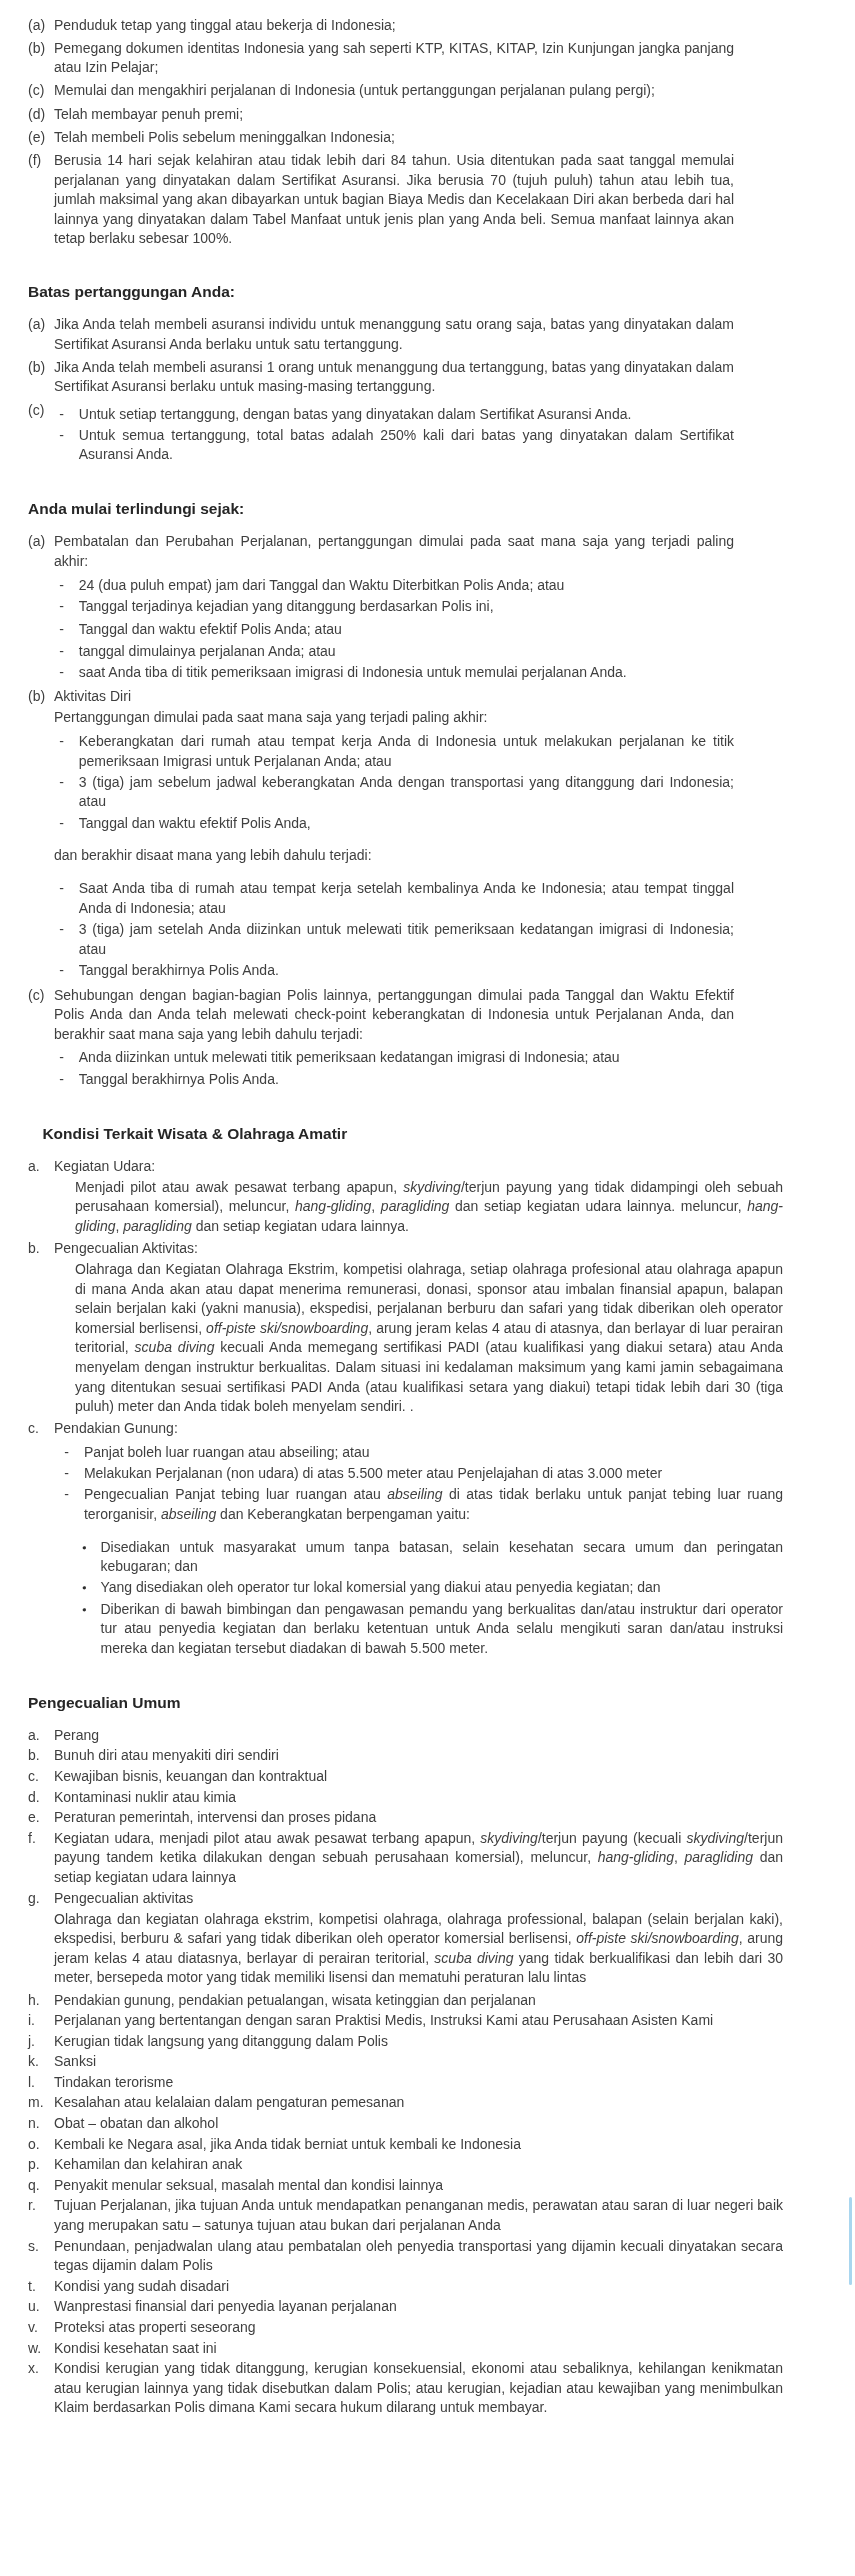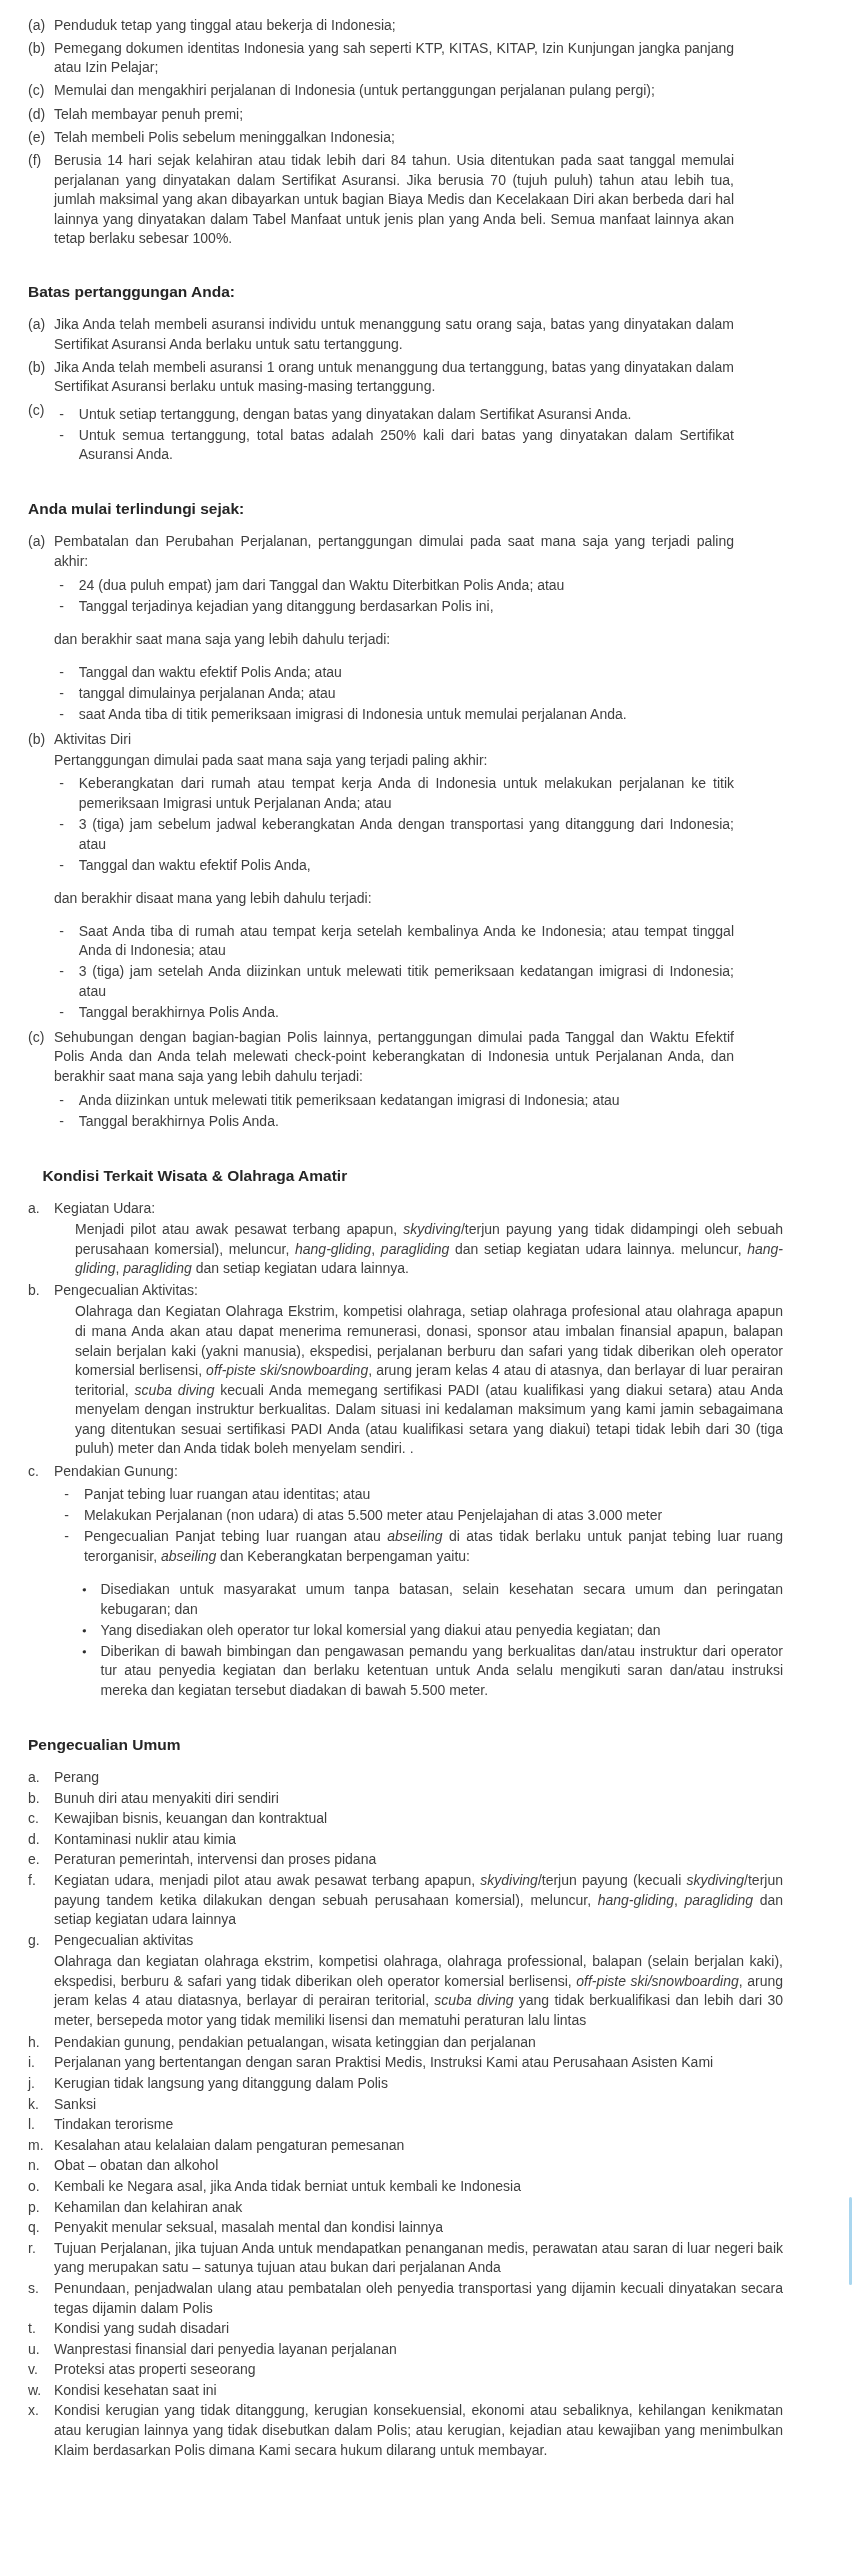--- a/index.html
+++ b/index.html
@@ -104,21 +104,21 @@
         <span class="lbl">(a)</span>
         <div class="ct"><span>Pembatalan dan Perubahan Perjalanan, pertanggungan dimulai pada saat mana saja yang terjadi paling akhir:</span><div class="dl">
             <div class="sitem">
               <span class="dlbl">-</span>
               <div class="ct2"><span>24 (dua puluh empat) jam dari Tanggal dan Waktu Diterbitkan Polis Anda; atau</span></div>
             </div>
             <div class="sitem">
               <span class="dlbl">-</span>
               <div class="ct2"><span>Tanggal terjadinya kejadian yang ditanggung berdasarkan Polis ini,</span></div>
             </div>
-          </div><div class="child-p sp"><span>dan berakhir saat mana saja yang lebih dahulu terjadi:</span></div><div class="dl">
+          </div><div class="dl">
             <div class="sitem">
               <span class="dlbl">-</span>
               <div class="ct2"><span>Tanggal dan waktu efektif Polis Anda; atau</span></div>
             </div>
             <div class="sitem">
               <span class="dlbl">-</span>
               <div class="ct2"><span>tanggal dimulainya perjalanan Anda; atau</span></div>
             </div>
             <div class="sitem">
               <span class="dlbl">-</span>
@@ -178,21 +178,21 @@
       </div>
       <div class="item">
         <span class="lbl">b.</span>
         <div class="ct"><span>Pengecualian Aktivitas:</span><div class="child-p ind"><span>Olahraga dan Kegiatan Olahraga Ekstrim, kompetisi olahraga, setiap olahraga profesional atau olahraga apapun di mana Anda akan atau dapat menerima remunerasi, donasi, sponsor atau imbalan finansial apapun, balapan selain berjalan kaki (yakni manusia), ekspedisi, perjalanan berburu dan safari yang tidak diberikan oleh operator komersial berlisensi, </span><span class="it">off-piste ski/snowboarding</span><span>, arung jeram kelas 4 atau di atasnya, dan berlayar di luar perairan teritorial, </span><span class="it">scuba diving</span><span> kecuali Anda memegang sertifikasi PADI (atau kualifikasi yang diakui setara) atau Anda menyelam dengan instruktur berkualitas. Dalam situasi ini kedalaman maksimum yang kami jamin sebagaimana yang ditentukan sesuai sertifikasi PADI Anda (atau kualifikasi setara yang diakui) tetapi tidak lebih dari 30 (tiga puluh) meter dan Anda tidak boleh menyelam sendiri. .</span></div></div>
       </div>
       <div class="item">
         <span class="lbl">c.</span>
         <div class="ct"><span>Pendakian Gunung:</span><div class="dl dli">
             <div class="sitem">
               <span class="dlbl">-</span>
-              <div class="ct2"><span>Panjat tebing luar ruangan atau identitas; atau</span></div>
+              <div class="ct2"><span>Panjat boleh luar ruangan atau abseiling; atau</span></div>
             </div>
             <div class="sitem">
               <span class="dlbl">-</span>
               <div class="ct2"><span>Melakukan Perjalanan (non udara) di atas 5.500 meter atau Penjelajahan di atas 3.000 meter</span></div>
             </div>
             <div class="sitem">
               <span class="dlbl">-</span>
               <div class="ct2"><span>Pengecualian Panjat tebing luar ruangan atau </span><span class="it">abseiling</span><span> di atas tidak berlaku untuk panjat tebing luar ruang terorganisir, </span><span class="it">abseiling</span><span> dan Keberangkatan berpengaman yaitu:</span></div>
             </div>
           </div><div class="bl">

